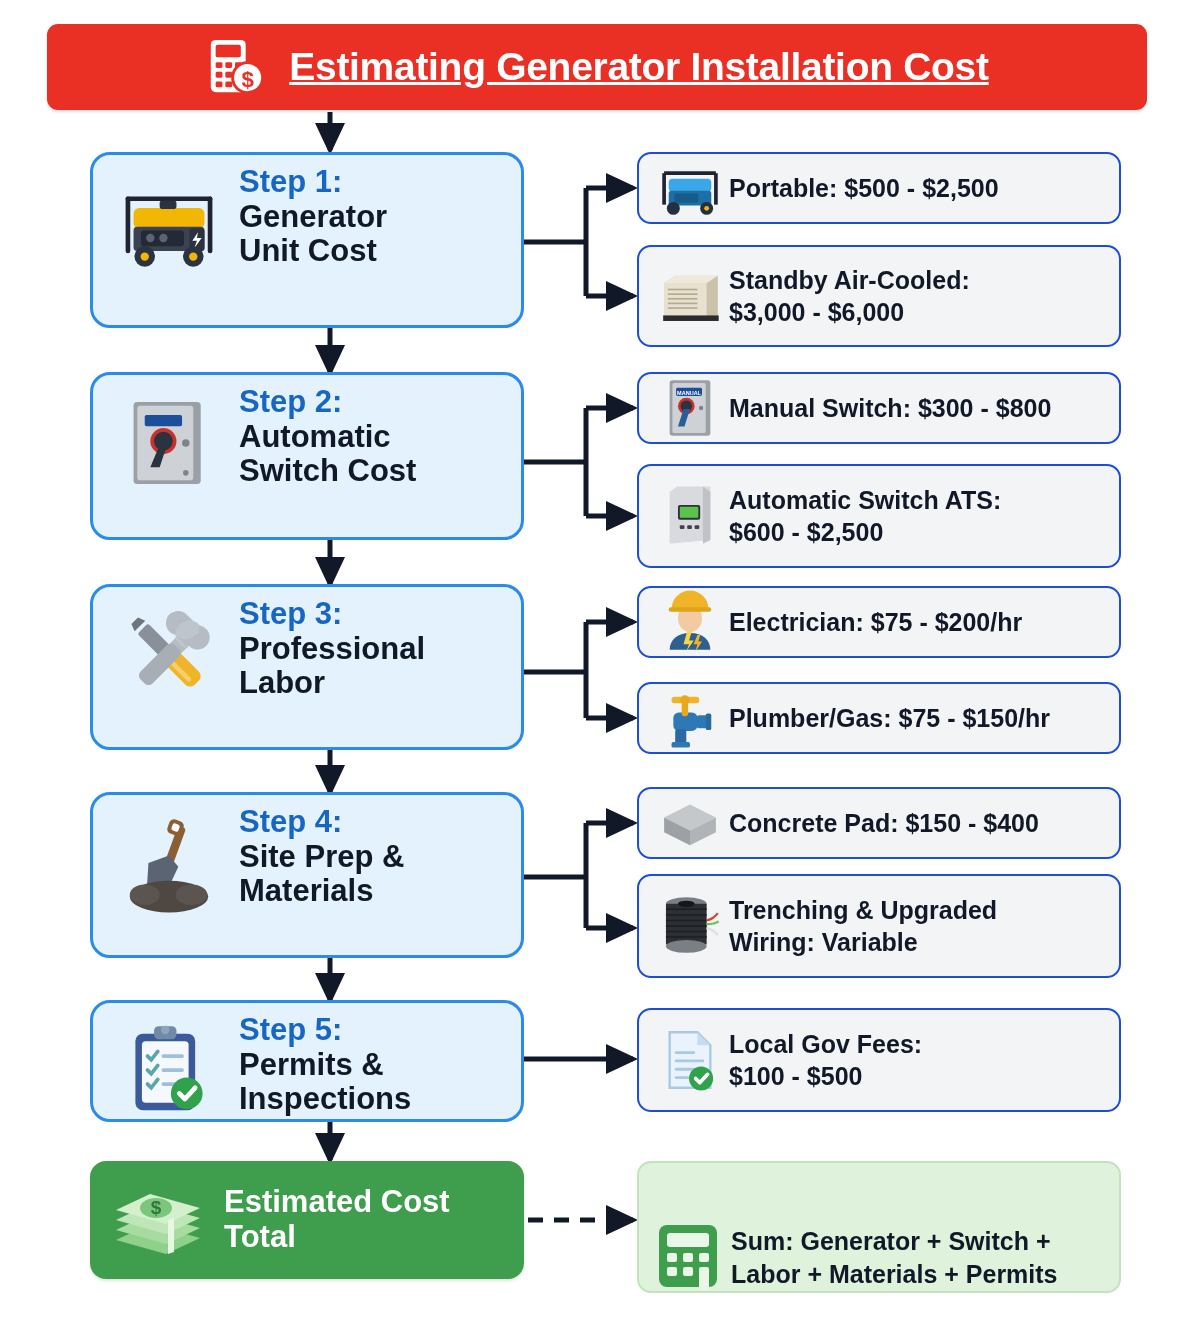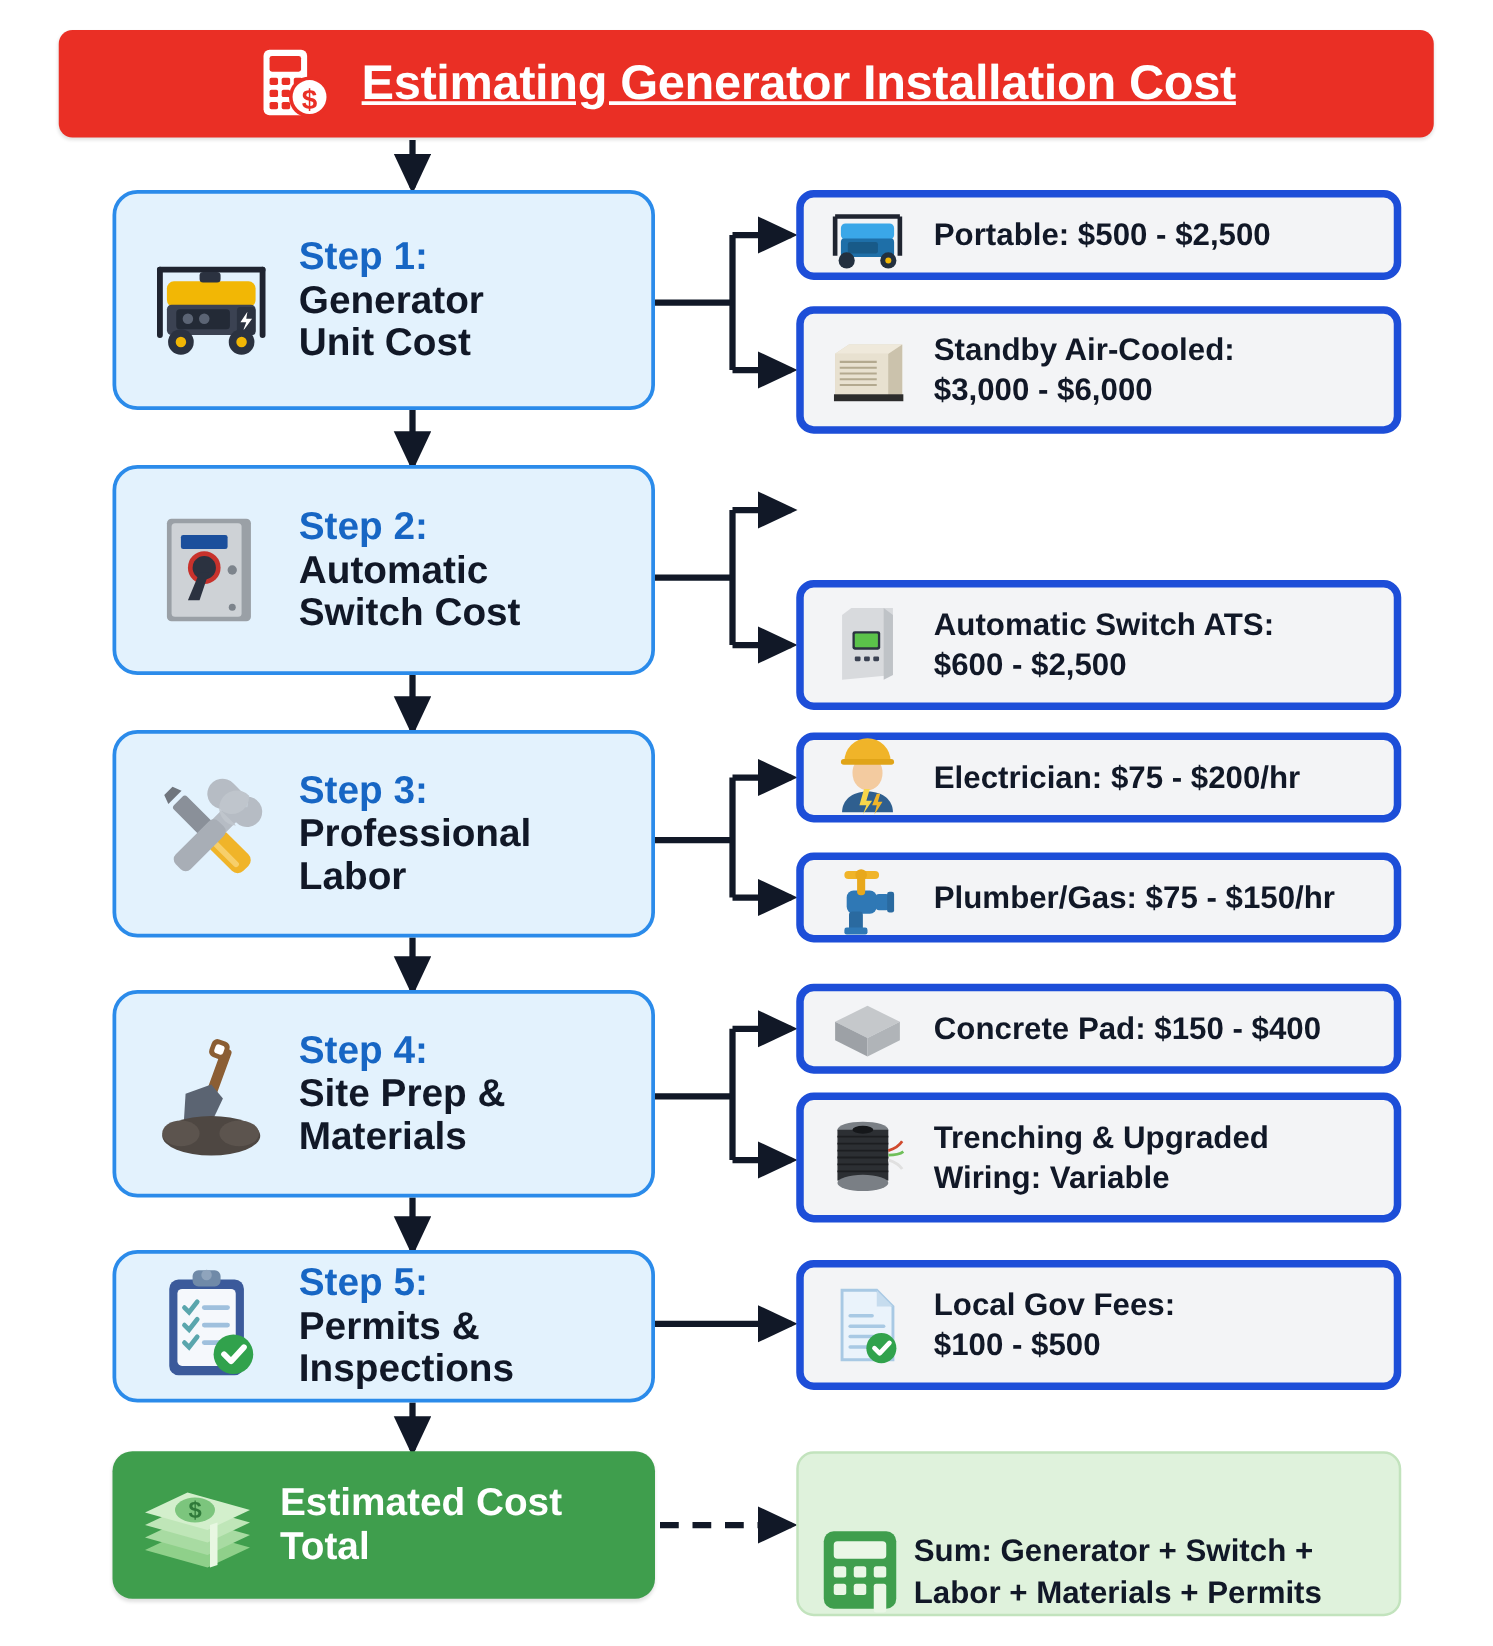--- a/index.html
+++ b/index.html
@@ -56,21 +56,21 @@
 
   
   .step-box {
     position: absolute;
     left: 90px;
     width: 434px;
     background: #e3f2fd;
     border: 3px solid #2b8bea;
     border-radius: 20px;
     display: flex;
-    align-items: center;
+    align-items: flex-start;
     gap: 12px;
     padding: 10px 14px 10px 18px;
     z-index: 3;
   }
   .step-icon {
     width: 116px;
     height: 116px;
     flex: none;
     display: flex;
     align-items: center;
@@ -112,25 +112,24 @@
     font-size: 31px;
     font-weight: bold;
   }
 
   
   .detail-card {
     position: absolute;
     left: 637px;
     width: 484px;
     background: #f3f4f6;
-    border: 6px solid #1d4ed8;
+    border: 2px solid #1d4ed8;
     border-radius: 14px;
     display: flex;
     align-items: center;
-    gap: 14px;
     padding: 0 12px;
     z-index: 3;
   }
   .detail-icon {
     width: 78px;
     height: 78px;
     flex: none;
     display: flex;
     align-items: center;
     justify-content: center;
@@ -327,20 +326,35 @@
         <circle cx="78" cy="92" r="3" fill="#7d848c"></circle>
       </svg>
     </div>
     <div class="step-text">
       <span class="step-label">Step 2:</span>
       <span class="step-title">Automatic</span>
       <span class="step-title">Switch Cost</span>
     </div>
   </div>
 
+  <div class="detail-card" style="top:372px;height:72px">
+    <div class="detail-icon">
+      <svg viewBox="0 0 80 80">
+        <rect x="18" y="10" width="44" height="60" rx="3" fill="#9aa0a6"></rect>
+        <rect x="21" y="13" width="36" height="54" rx="2" fill="#ced2d6"></rect>
+        <rect x="25" y="18" width="28" height="9" rx="1.6" fill="#1b4f9c"></rect>
+        <text x="39" y="25.5" font-family="'Liberation Sans',sans-serif" font-size="6" font-weight="bold" fill="#fff" text-anchor="middle">MANUAL</text>
+        <circle cx="36" cy="38" r="9" fill="#c8322c"></circle>
+        <circle cx="36" cy="38" r="6.2" fill="#2b3240"></circle>
+        <path d="M33 41 L27 60 h7 l6-19z" fill="#2b5e96"></path>
+        <circle cx="52" cy="40" r="2.4" fill="#7d848c"></circle>
+      </svg>
+    </div>
+    <div class="detail-text"><span>Manual Switch: $300 - $800</span></div>
+  </div>
 
   <div class="detail-card" style="top:464px;height:104px">
     <div class="detail-icon">
       <svg viewBox="0 0 80 80">
         <path d="M18 14 L26 8 H62 V66 L18 70 Z" fill="#d8dadd"></path>
         <path d="M54 8 L62 14 V66 L54 70 Z" fill="#bfc3c7"></path>
         <rect x="27" y="28" width="24" height="16" rx="2" fill="#2b3240"></rect>
         <rect x="29" y="30" width="20" height="12" rx="1" fill="#5bc24a"></rect>
         <g fill="#3b4252">
           <rect x="29" y="50" width="5" height="4" rx="1"></rect>

